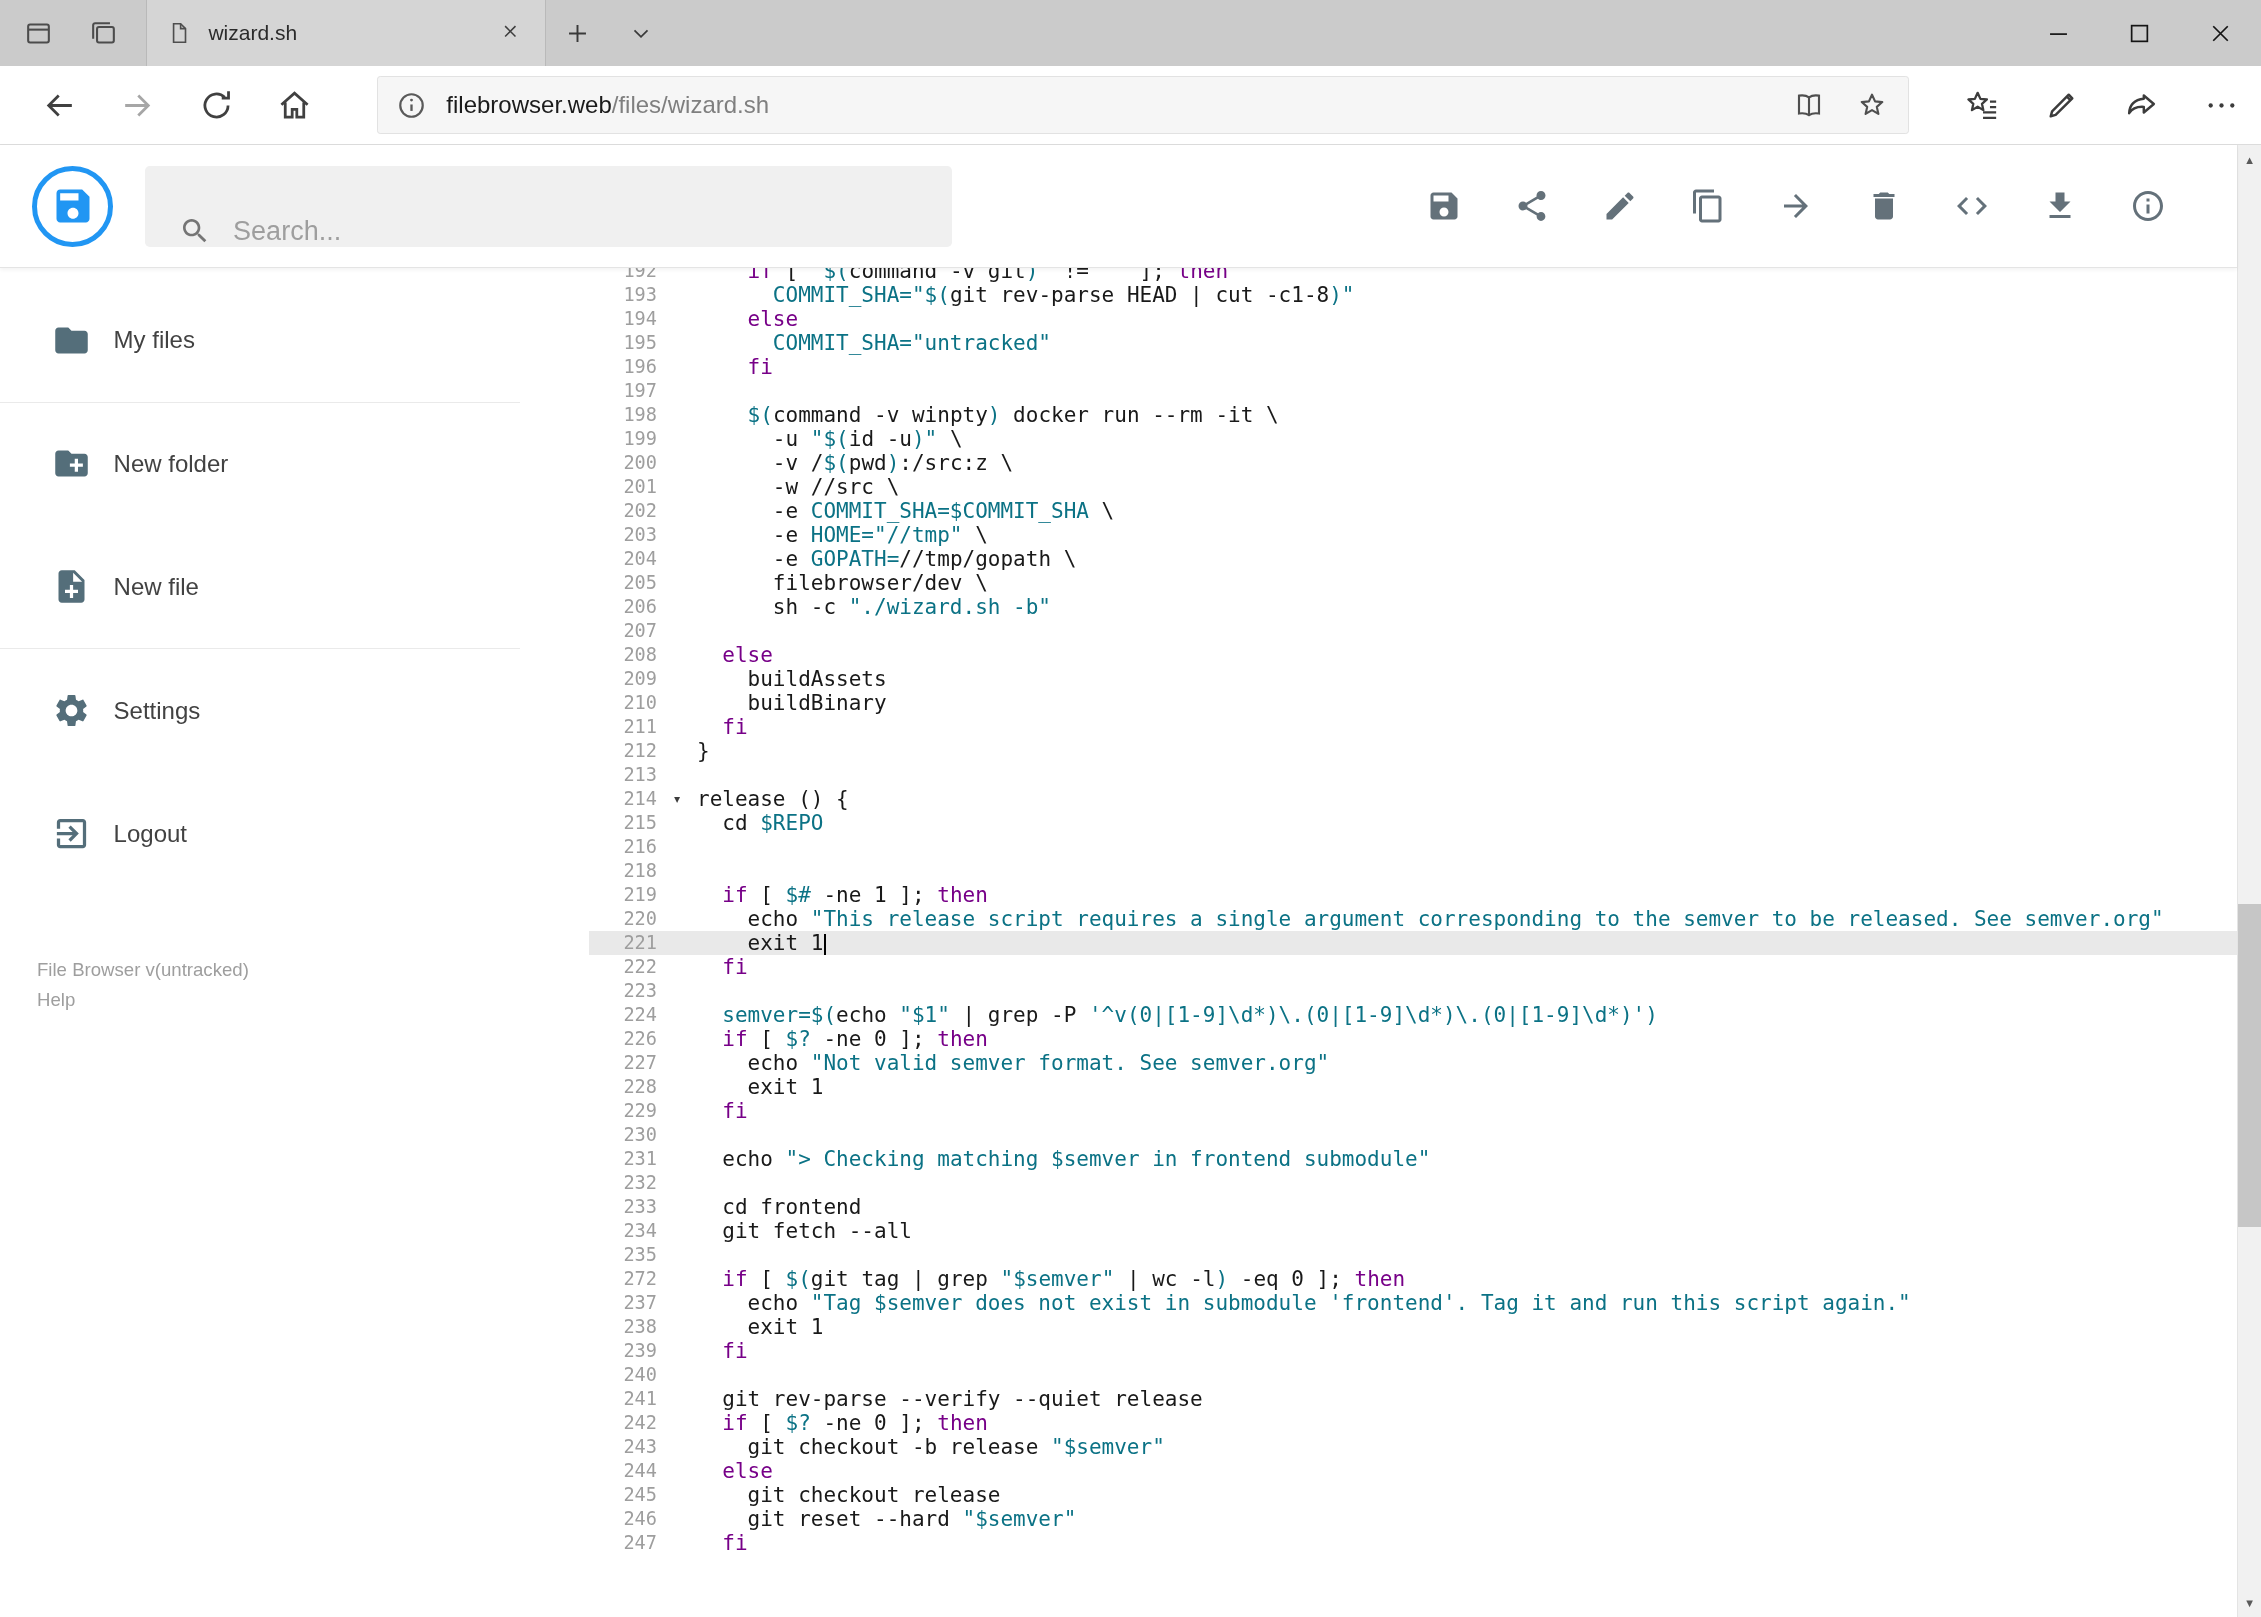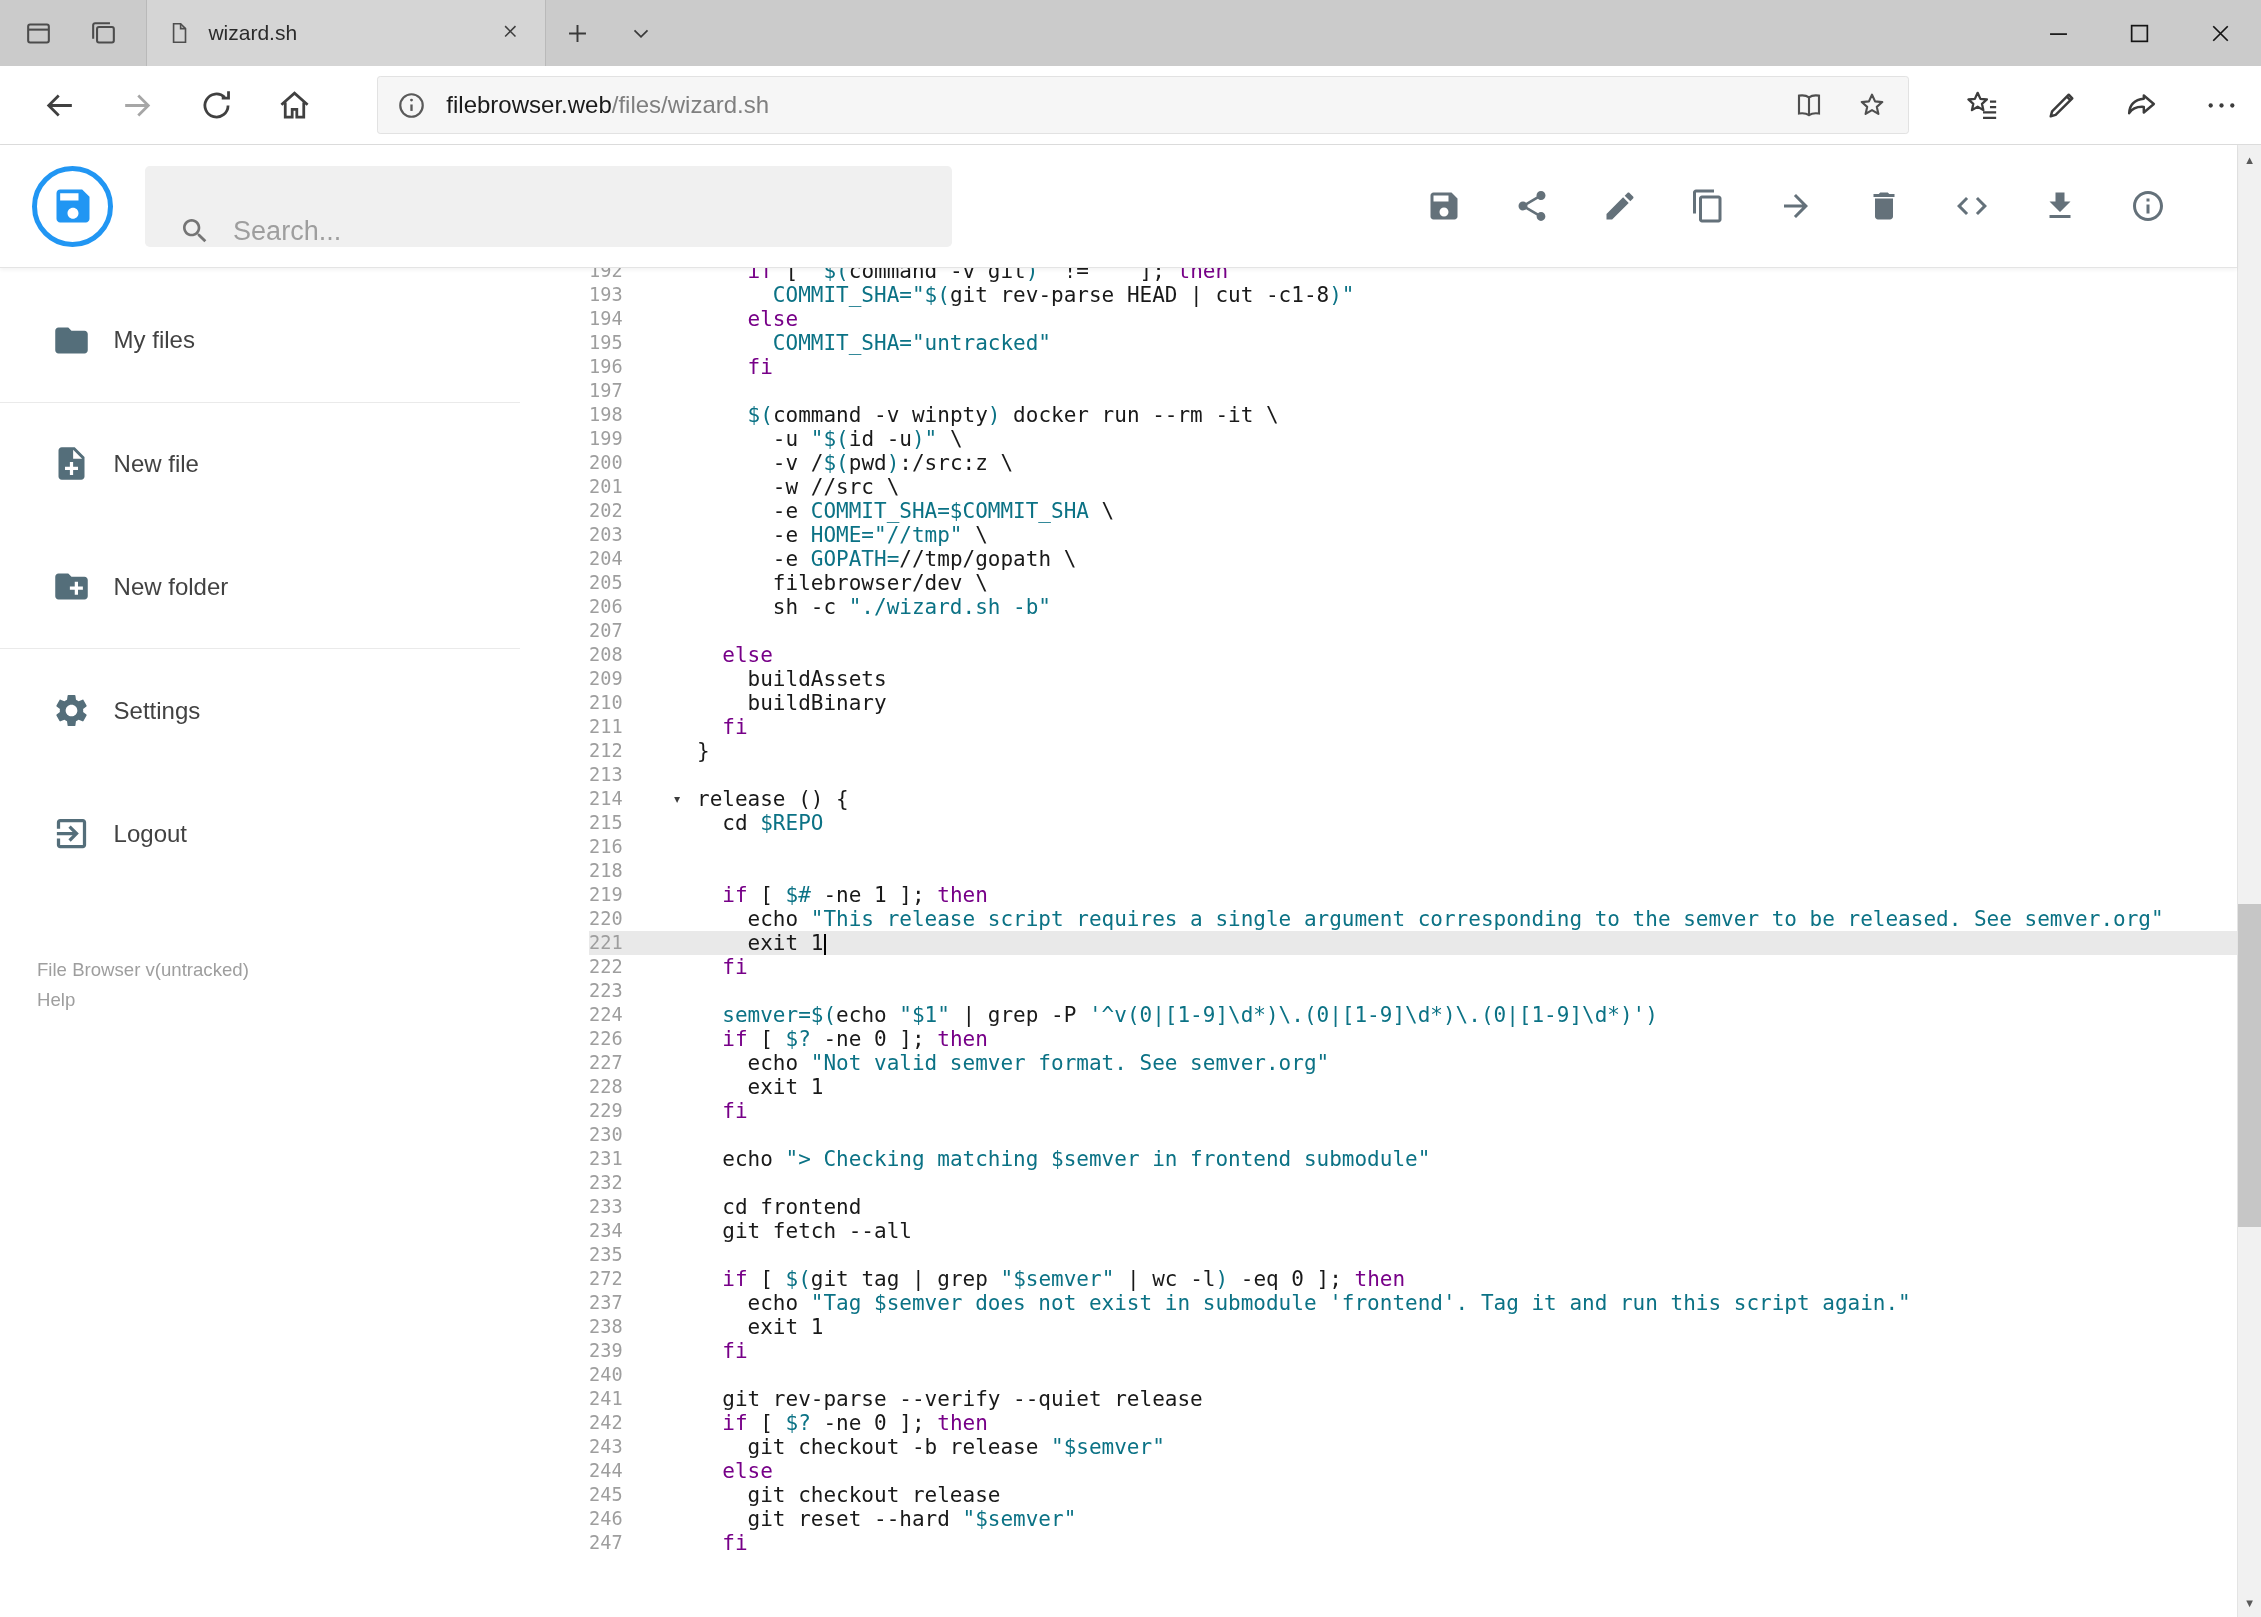--- a/index.html
+++ b/index.html
@@ -60,21 +60,21 @@
   .sb-item svg{width:39px;height:39px;color:#546e7a;flex:none}
   .sb-divider{height:0.8px;background:#eaeaea;margin:21px 13px 21px 0}
   .sb-footer{margin-top:81px;padding-left:37px;font-size:18.6px;color:#9e9e9e;line-height:30px}
   .sb-footer a{color:#9e9e9e;text-decoration:none;cursor:pointer}
 
   
   .editor{position:absolute;left:589px;top:0;right:0;bottom:0;overflow:hidden;background:#fff}
   .code{position:absolute;left:0;top:-9px;right:0}
   .row{display:flex;height:24px;line-height:24px;font-family:"DejaVu Sans Mono","Liberation Mono",monospace;font-size:21px;white-space:pre;overflow:hidden}
   .row.active{background:#e9e9e9}
-  .ln{width:68px;flex:none;text-align:left;color:#9e9e9e;font-size:18.6px}
+  .ln{width:68px;flex:none;text-align:right;color:#9e9e9e;font-size:18.6px}
   .fold{width:40px;flex:none;text-align:center;color:#3c3c3c;font-size:15.3px}
   .src{flex:1;color:#191919;overflow:hidden}
   .tok-k{color:#770088}
   .tok-s{color:#0b7285}
   .cursor{display:inline-block;width:1.6px;height:21px;background:#000;vertical-align:middle;margin-left:0.8px}
 
   
   .scrollbar{position:absolute;top:145px;right:0;width:24px;bottom:0;background:#f1f1f1;border-left:0.8px solid #e4e4e4}
   .sb-arr{position:absolute;left:0;width:23.4px;height:29px;display:grid;place-items:center;color:#5a5a5a;font-size:11.3px;cursor:pointer}
   .sb-arr.up{top:0}
@@ -266,29 +266,29 @@
       <div id="sidebar-items">
           <div class="sb-item">
             <svg viewBox="0 0 24 24">
               <path fill="currentColor" d="M10 4H4c-1.1 0-2 .9-2 2v12c0 1.1.9 2 2 2h16c1.1 0 2-.9 2-2V8c0-1.1-.9-2-2-2h-8l-2-2z"></path>
             </svg>
             <span>My files</span>
           </div>
           <div class="sb-divider"></div>
           <div class="sb-item">
             <svg viewBox="0 0 24 24">
+              <path fill="currentColor" d="M20 6h-8l-2-2H4c-1.1 0-2 .9-2 2v12c0 1.1.9 2 2 2h16c1.1 0 2-.9 2-2V8c0-1.1-.9-2-2-2zm-1 8h-3v3h-2v-3h-3v-2h3V9h2v3h3v2z"></path>
+            </svg>
+            <span>New folder</span>
+          </div>
+          <div class="sb-item">
+            <svg viewBox="0 0 24 24">
               <path fill="currentColor" d="M14 2H6c-1.1 0-2 .9-2 2v16c0 1.1.9 2 2 2h12c1.1 0 2-.9 2-2V8l-6-6zm2 14h-3v3h-2v-3H8v-2h3v-3h2v3h3v2zm-3-7V3.5L18.5 9H13z"></path>
             </svg>
             <span>New file</span>
-          </div>
-          <div class="sb-item">
-            <svg viewBox="0 0 24 24">
-              <path fill="currentColor" d="M20 6h-8l-2-2H4c-1.1 0-2 .9-2 2v12c0 1.1.9 2 2 2h16c1.1 0 2-.9 2-2V8c0-1.1-.9-2-2-2zm-1 8h-3v3h-2v-3h-3v-2h3V9h2v3h3v2z"></path>
-            </svg>
-            <span>New folder</span>
           </div>
           <div class="sb-divider"></div>
           <div class="sb-item">
             <svg viewBox="0 0 24 24">
               <path fill="currentColor" d="M19.14 12.94c.04-.3.06-.61.06-.94 0-.32-.02-.64-.07-.94l2.03-1.58c.18-.14.23-.41.12-.61l-1.92-3.32c-.12-.22-.37-.29-.59-.22l-2.39.96c-.5-.38-1.03-.7-1.62-.94l-.36-2.54c-.04-.24-.24-.41-.48-.41h-3.84c-.24 0-.43.17-.47.41l-.36 2.54c-.59.24-1.13.57-1.62.94l-2.39-.96c-.22-.08-.47 0-.59.22L2.74 8.87c-.12.21-.08.47.12.61l2.03 1.58c-.05.3-.09.63-.09.94s.02.64.07.94l-2.03 1.58c-.18.14-.23.41-.12.61l1.92 3.32c.12.22.37.29.59.22l2.39-.96c.5.38 1.03.7 1.62.94l.36 2.54c.05.24.24.41.48.41h3.84c.24 0 .44-.17.47-.41l.36-2.54c.59-.24 1.13-.56 1.62-.94l2.39.96c.22.08.47 0 .59-.22l1.92-3.32c.12-.22.07-.47-.12-.61l-2.01-1.58zM12 15.6c-1.98 0-3.6-1.62-3.6-3.6s1.62-3.6 3.6-3.6 3.6 1.62 3.6 3.6-1.62 3.6-3.6 3.6z"></path>
             </svg>
             <span>Settings</span>
           </div>
           <div class="sb-item">
             <svg viewBox="0 0 24 24">

